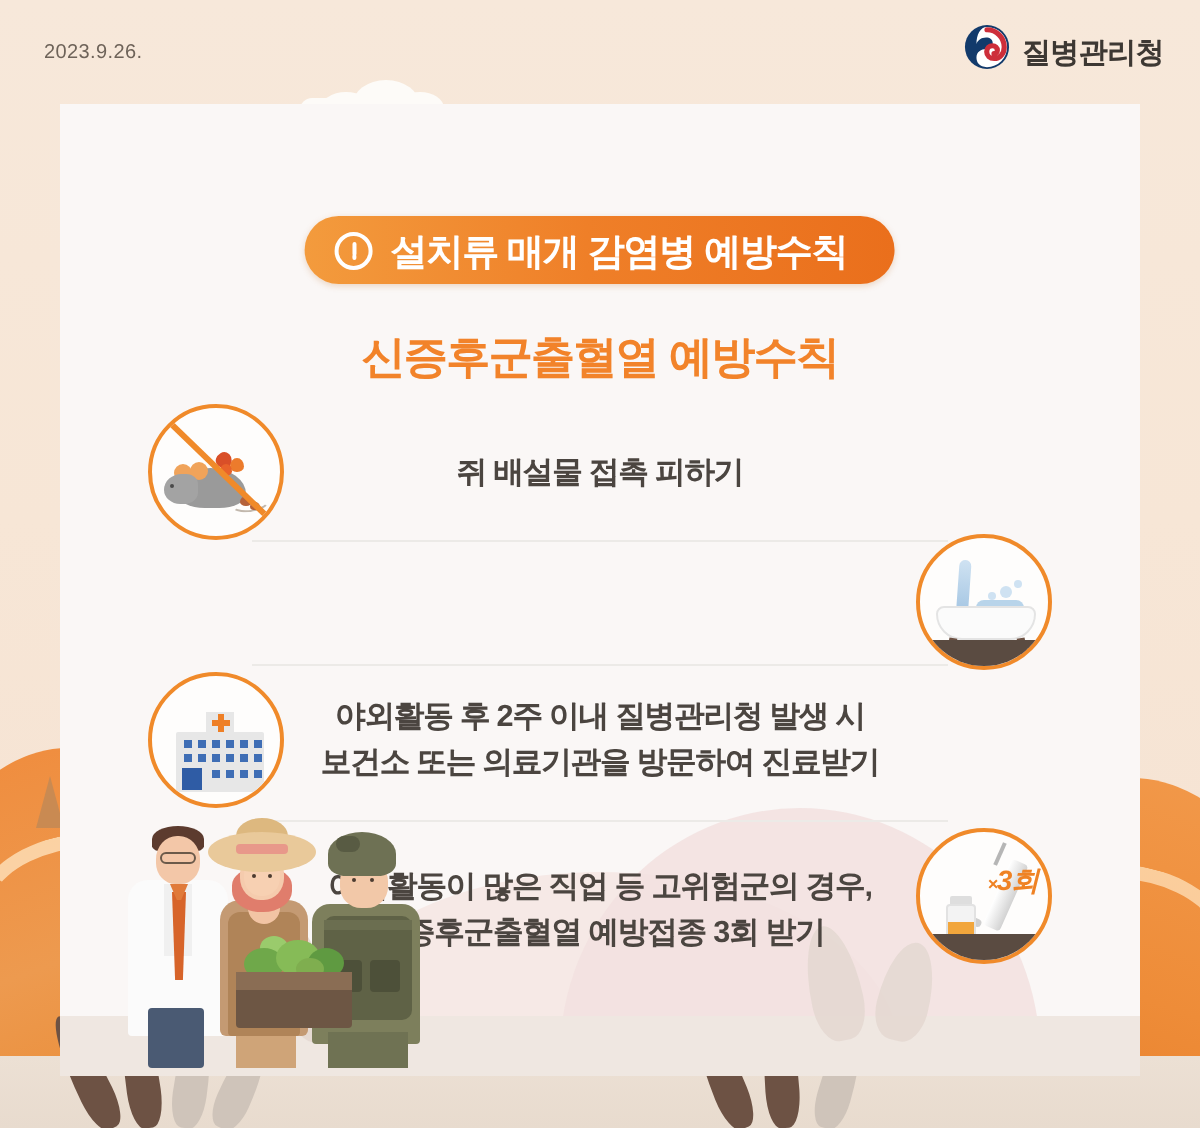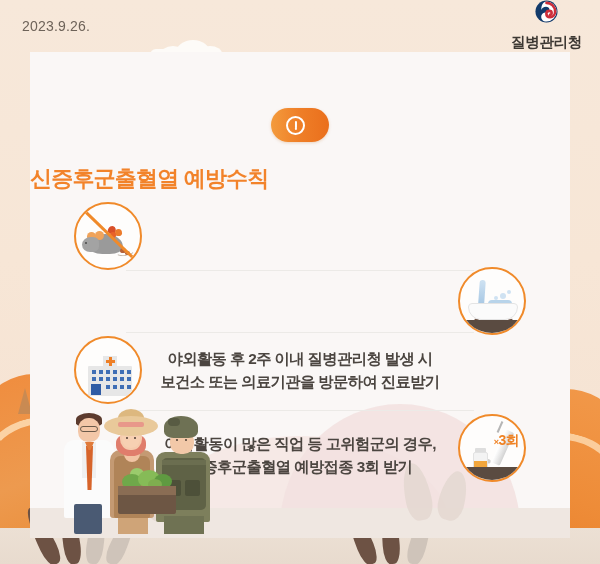--- a/index.html
+++ b/index.html
@@ -119,29 +119,28 @@
     position: absolute;
     top: 0; left: 0; right: 0;
     height: 52px;
     z-index: 6;
     display: flex;
     align-items: center;
     justify-content: space-between;
     padding: 0 18px 0 22px;
   }
   #date-label {
-    font-size: 14px;
+    font-size: 10px;
     color: #6e6359;
     letter-spacing: .2px;
   }
   #agency {
     display: flex;
     align-items: center;
     gap: 6px;
-    flex-direction: column;
   }
   #agency-name {
     font-size: 14.5px;
     color: #3d3833;
     font-weight: 600;
     letter-spacing: -.3px;
   }
 
   
   .cloud {
@@ -249,20 +248,21 @@
     width: 2.2px; height: 2.2px;
     background: #fff;
     border-radius: 50%;
   }
 
   
   #subtitle {
     position: absolute;
     top: 112px;
     left: 0; right: 0;
+    text-align: center;
     font-size: 22px;
     font-weight: 700;
     color: #f2832a;
     letter-spacing: -.8px;
     z-index: 5;
   }
 
   
   #rows {
     position: absolute;
@@ -518,20 +518,21 @@
     transform: rotate(24deg);
   }
   .syr-times {
     position: absolute;
     right: 5px; top: 16px;
     color: #ef8224;
     font-size: 14px;
     font-weight: 800;
     letter-spacing: -.6px;
     white-space: nowrap;
+    font-style: italic;
   }
   .syr-times small { font-size: 9px; font-weight: 700; }
 
   
   #people {
     position: absolute;
     left: 52px;
     bottom: 30px;
     width: 178px;
     height: 130px;
@@ -637,20 +638,21 @@
   <div class="card-mtn m1"></div>
   <div class="card-mtn m2"></div>
   <div class="card-strip"></div>
   <div class="card-leaf" style="left:118px; transform:rotate(-20deg);"></div>
   <div class="card-leaf" style="left:142px; transform:rotate(4deg); height:60px;"></div>
   <div class="card-leaf" style="left:380px; transform:rotate(-12deg); height:58px;"></div>
   <div class="card-leaf" style="left:404px; transform:rotate(14deg); height:50px;"></div>
 
   <div id="title-badge">
     <span class="excl-icon"></span>
+    <span id="title-badge-text">설치류 매개 감염병 예방수칙</span>
   </div>
 
   <div id="subtitle">신증후군출혈열 예방수칙</div>
 
   <div id="rows">
 
     <div class="row r1">
       <div class="icon-circle left" style="top:-2px;">
         <div class="rat-tail"></div>
         <div class="rat-body"></div>
@@ -658,20 +660,21 @@
         <div class="rat-ear e2"></div>
         <div class="rat-head"></div>
         <div class="rat-eye"></div>
         <div class="drop d1"></div>
         <div class="drop d2"></div>
         <div class="drop d3"></div>
         <div class="drop d4"></div>
         <div class="drop d5"></div>
         <div class="slash"></div>
       </div>
+      <div class="row-text">쥐 배설물 접촉 피하기</div>
     </div>
 
     <div class="row r2">
       <div class="divider"></div>
       <div class="icon-circle right" style="top:-3px;">
         <div class="tub-stream"></div>
         <div class="bubble b1"></div>
         <div class="bubble b2"></div>
         <div class="bubble b3"></div>
         <div class="tub-water"></div>

